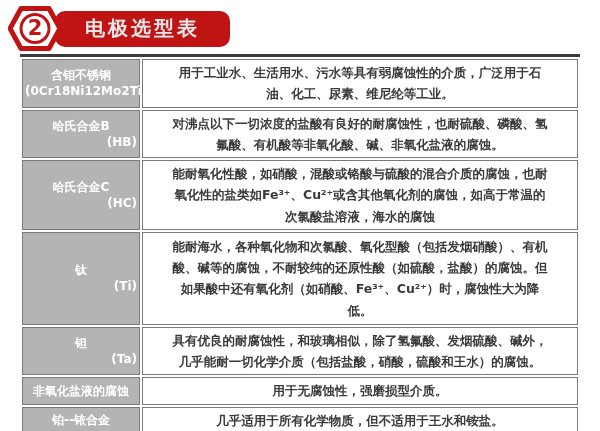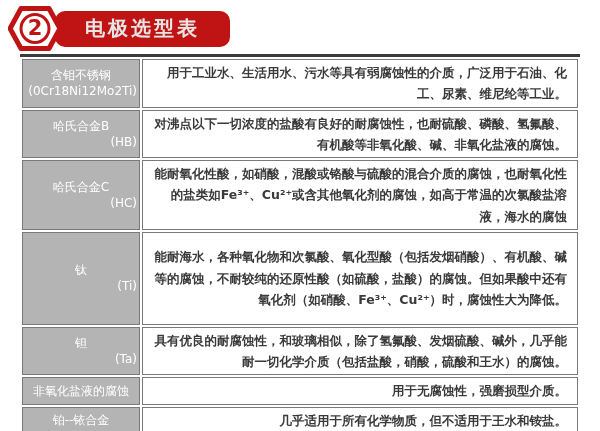--- a/index.html
+++ b/index.html
@@ -33,26 +33,26 @@
   
   .table-wrap{margin:4px 20px 0 20px;border-top:3px solid var(--dark-line);}
   table{width:100%;border-collapse:separate;border-spacing:2px;table-layout:fixed;}
   th,td{border:1px solid var(--grid);vertical-align:middle;}
   th{
     background:var(--header-gray);color:#fff;font-size:13px;font-weight:bold;
     height:26px;text-align:center;letter-spacing:1px;
   }
   col.c-mat{width:118px;}
   td.mat{
-    background:var(--cell-gray);color:#fff;font-weight:normal;font-size:12px;
+    background:var(--cell-gray);color:#fff;font-weight:bold;font-size:12px;
     text-align:center;line-height:1.35;padding:1px 2px;
   }
   td.desc{
     color:var(--desc-text);font-weight:bold;font-size:12.5px;
-    line-height:1.7;padding:2px 10px;text-align:right;background:#fff;
+    line-height:1.7;padding:2px 26px;text-align:center;background:#fff;
   }
   tr.h-r1 td{height:47px;}
   tr.h-r2 td{height:41px;}
   tr.h-r3 td{height:62px;}
   tr.h-r4 td{height:93px;}
   tr.h-r5 td{height:44px;}
   tr.h-r6 td{height:19px;}
   tr.h-r7 td{height:19px;}
   .mat-code{display:block;text-align:right;}
 </style>

